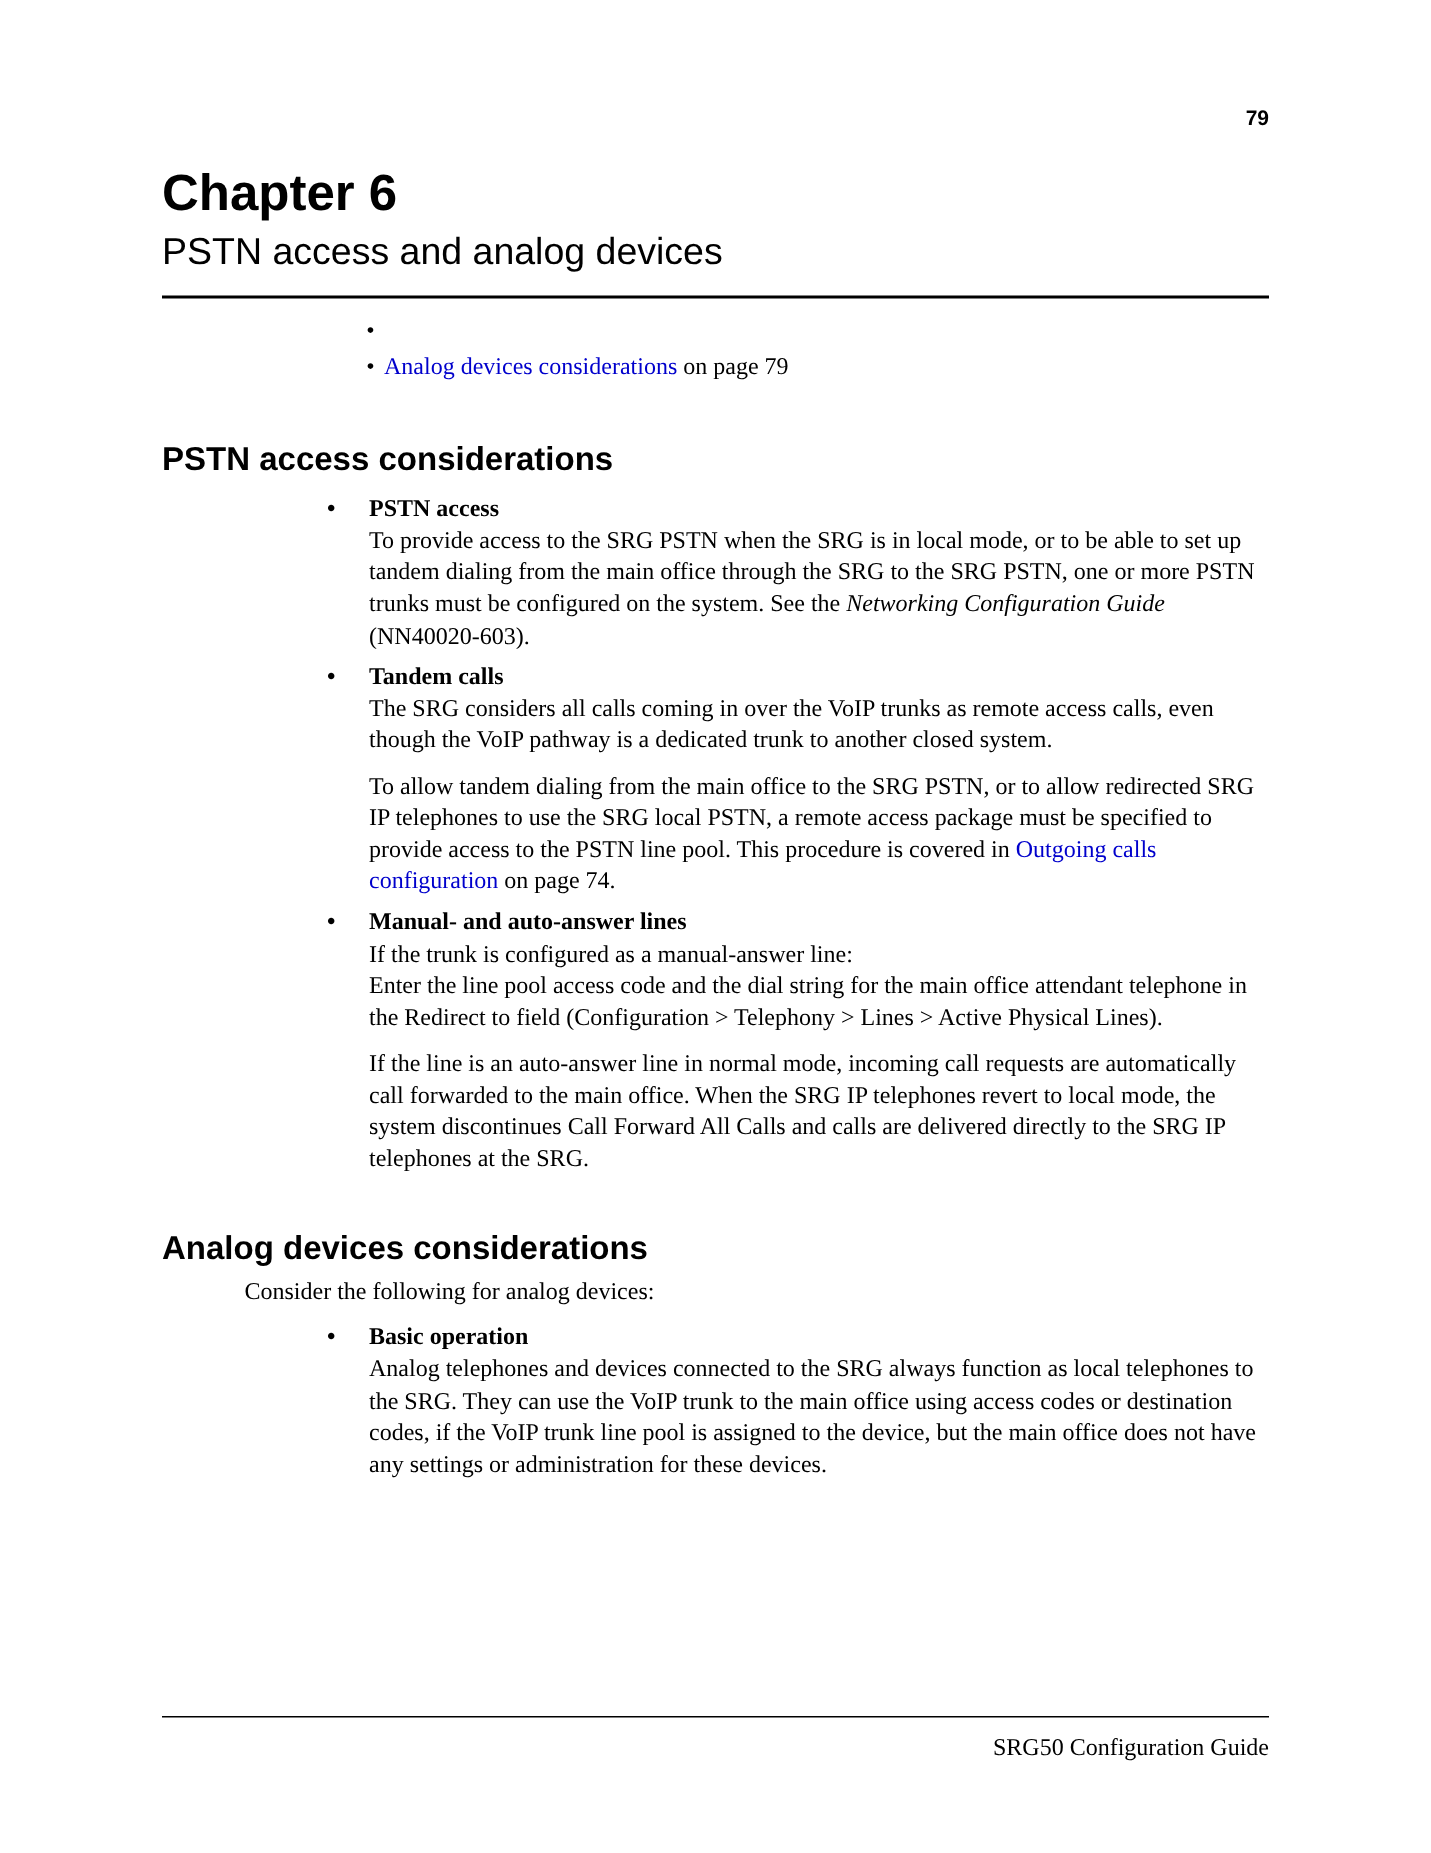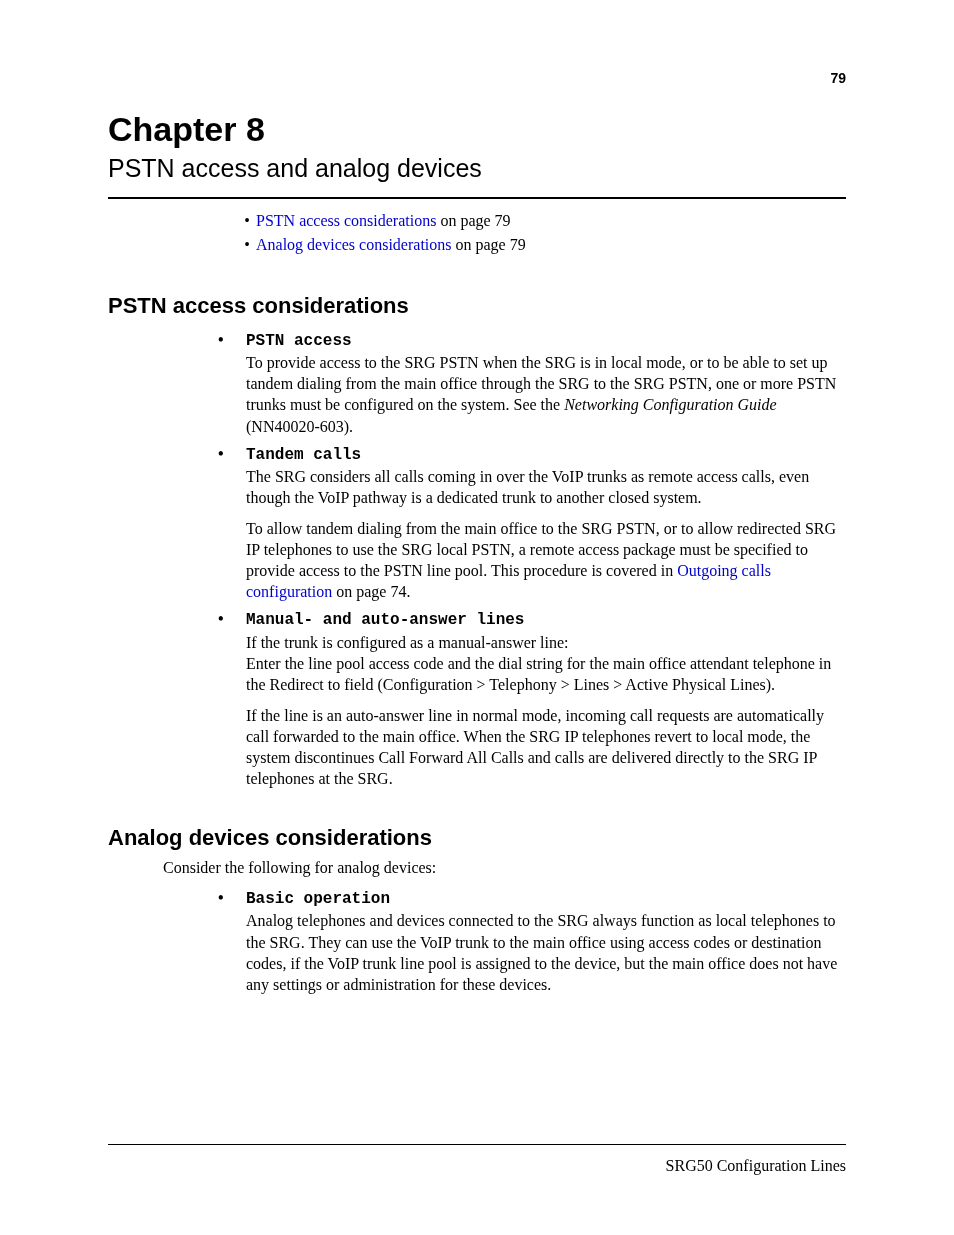--- a/index.html
+++ b/index.html
@@ -86,21 +86,20 @@
   .bullet-dot {
     width: 28px;
     flex: 0 0 28px;
     font-weight: bold;
   }
   .bullet-body {
     flex: 1;
   }
   .bullet-heading {
     font-weight: bold;
-    font-family: Liberation Mono, monospace;
   }
   .para {
     margin-top: 10px;
   }
   a.link {
     color: #0000cc;
     text-decoration: none;
   }
   .italic {
     font-style: italic;
@@ -120,31 +119,28 @@
   }
 </style>
 </head>
 <body>
 
 <div class="page">
 
   <div class="page-number">79</div>
 
   <div class="chapter-block">
-    <h1 class="chapter-title">Chapter 8</h1>
+    <h1 class="chapter-title">Chapter 6</h1>
     <h2 class="chapter-subtitle">PSTN access and analog devices</h2>
   </div>
 
 
   <div class="toc">
     <div class="toc-row">
       <span class="toc-bullet">•</span>
-      <span>
-        <a class="link" href="#">PSTN access considerations</a><span> on page 79</span>
-      </span>
     </div>
     <div class="toc-row">
       <span class="toc-bullet">•</span>
       <span>
         <a class="link" href="#">Analog devices considerations</a><span> on page 79</span>
       </span>
     </div>
   </div>
 
   <h3 class="section-title">PSTN access considerations</h3>
@@ -191,15 +187,15 @@
     <div class="bullet-item">
       <div class="bullet-dot">•</div>
       <div class="bullet-body">
         <span class="bullet-heading">Basic operation</span><br>
         <span>Analog telephones and devices connected to the SRG always function as local telephones to the SRG. They can use the VoIP trunk to the main office using access codes or destination codes, if the VoIP trunk line pool is assigned to the device, but the main office does not have any settings or administration for these devices.</span>
       </div>
     </div>
   </div>
 
   <div class="footer-rule"></div>
-  <div class="footer-text">SRG50 Configuration Lines</div>
+  <div class="footer-text">SRG50 Configuration Guide</div>
 
 </div>
 
 </body></html>

